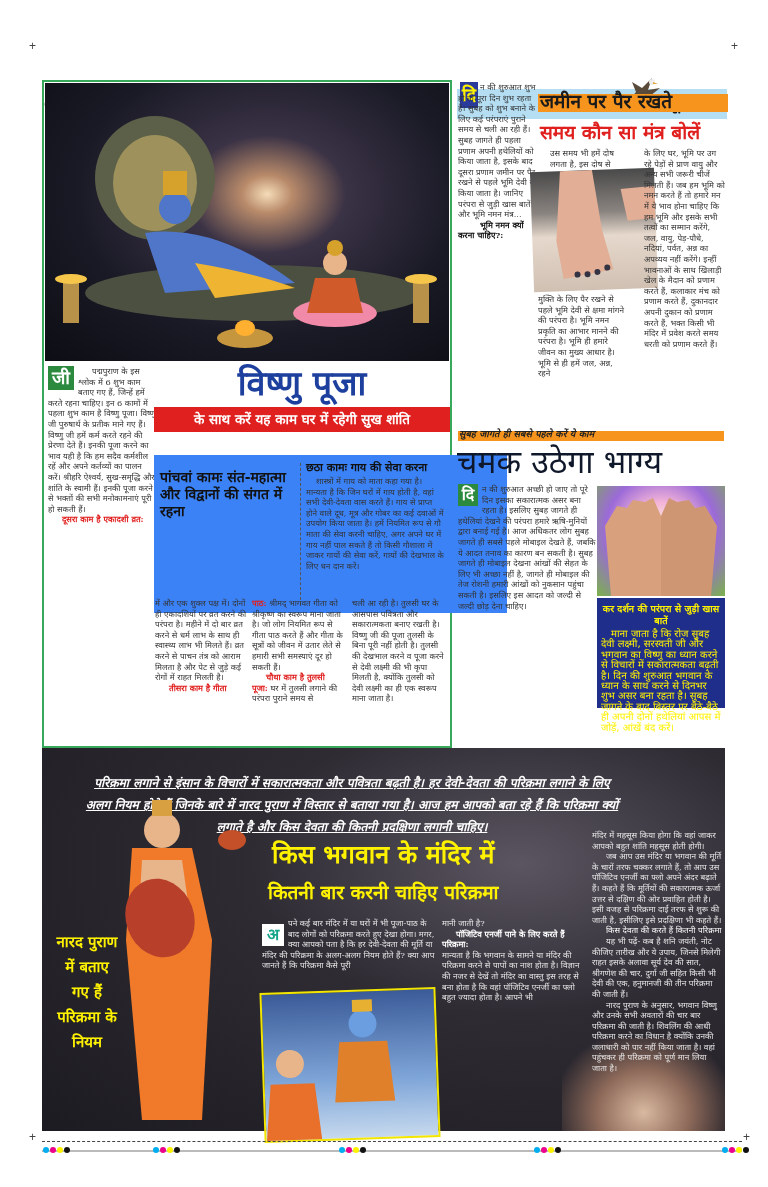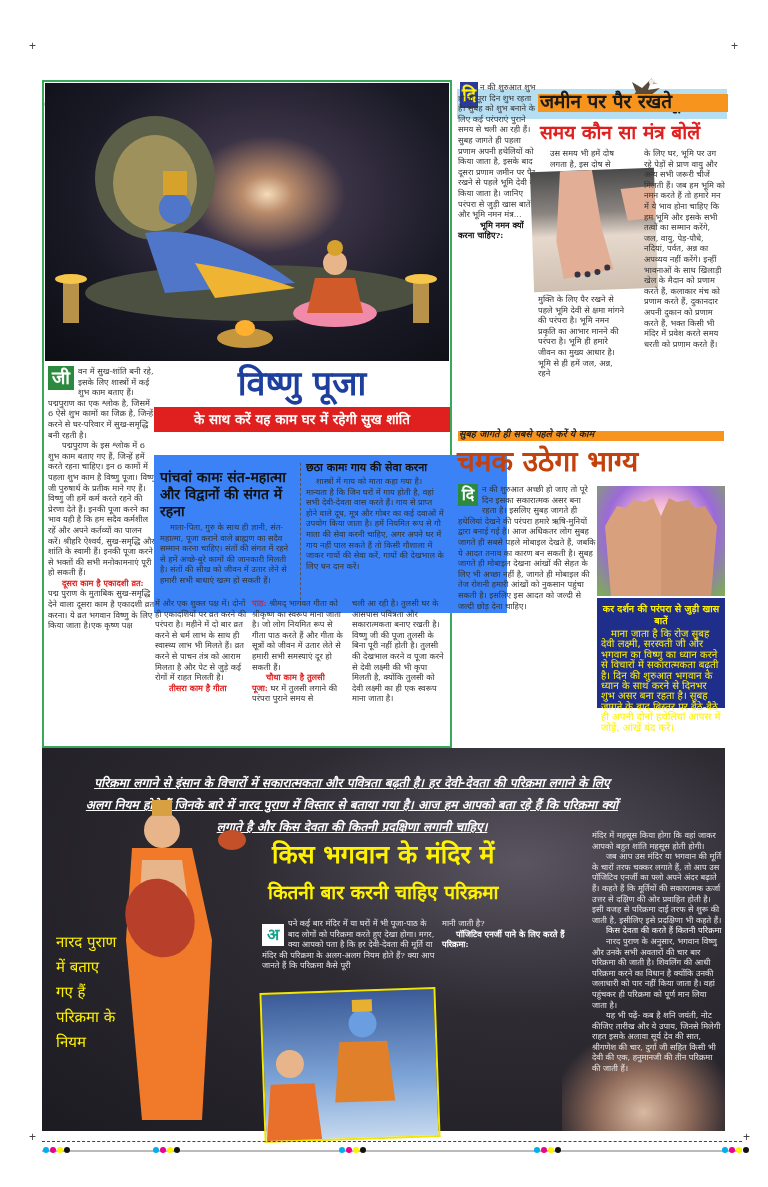--- a/index.html
+++ b/index.html
@@ -66,34 +66,31 @@
     <ellipse cx="26" cy="196" rx="16" ry="5" fill="#f6c64a"></ellipse>
     <rect x="368" y="200" width="16" height="40" fill="#b9924a"></rect>
     <ellipse cx="376" cy="196" rx="16" ry="5" fill="#f6c64a"></ellipse>
     <ellipse cx="200" cy="255" rx="28" ry="10" fill="#c6963e"></ellipse>
     <ellipse cx="200" cy="245" rx="10" ry="8" fill="#ffb030"></ellipse>
   </svg>
 </div>
 
 <div class="col txt" style="left:48px;top:366px;width:108px">
   <span class="dropcap" style="background:#2c8a3e;font-size:18px;width:26px;height:24px;line-height:24px">जी</span>
-  <span>वन में सुख-शांति बनी रहे, इसके लिए शास्त्रों में कई शुभ काम बताए हैं। पद्मपुराण का एक श्लोक है, जिसमें 6 ऐसे शुभ कामों का जिक्र है, जिन्हें करने से घर-परिवार में सुख-समृद्धि बनी रहती है।</span>
   <div style="text-indent:14px">पद्मपुराण के इस श्लोक में 6 शुभ काम बताए गए हैं, जिन्हें हमें करते रहना चाहिए। इन 6 कामों में पहला शुभ काम है विष्णु पूजा। विष्णु जी पुरुषार्थ के प्रतीक माने गए हैं। विष्णु जी हमें कर्म करते रहने की प्रेरणा देते हैं। इनकी पूजा करने का भाव यही है कि हम सदैव कर्मशील रहें और अपने कर्तव्यों का पालन करें। श्रीहरि ऐश्वर्य, सुख-समृद्धि और शांति के स्वामी हैं। इनकी पूजा करने से भक्तों की सभी मनोकामनाएं पूरी हो सकती हैं।</div>
   <div style="text-indent:14px" class="red">दूसरा काम है एकादशी व्रत:</div>
-  <div>पद्म पुराण के मुताबिक सुख-समृद्धि देने वाला दूसरा काम है एकादशी व्रत करना। ये व्रत भगवान विष्णु के लिए किया जाता है।एक कृष्ण पक्ष</div>
 </div>
 
 <div class="abs" style="left:156px;top:362px;width:292px;text-align:center;font-size:34px;font-weight:bold;color:#1d3f9e;line-height:42px;font-family:'DejaVu Sans',sans-serif">विष्णु पूजा</div>
 <div class="abs" style="left:154px;top:407px;width:296px;height:25px;background:#e0201f;color:#fff;font-size:13.5px;font-weight:bold;line-height:25px;text-align:center">के साथ करें यह काम घर में रहेगी सुख शांति</div>
 
 <div class="abs" style="left:154px;top:455px;width:353px;height:158px;background:#3b82f6">
   <div class="abs" style="left:146px;top:8px;height:142px;border-left:1px dashed #555"></div>
   <div class="abs" style="left:6px;top:14px;width:136px">
     <div style="font-size:14px;font-weight:bold;line-height:17px;color:#111">पांचवां कामः संत-महात्मा और विद्वानों की संगत में रहना</div>
-    <div class="txt" style="text-indent:10px;margin-top:2px">माता-पिता, गुरु के साथ ही ज्ञानी, संत-महात्मा, पूजा कराने वाले ब्राह्मण का सदैव सम्मान करना चाहिए। संतों की संगत में रहने से हमें अच्छे-बुरे कामों की जानकारी मिलती है। संतों की सीख को जीवन में उतार लेने से हमारी सभी बाधाएं खत्म हो सकती हैं।</div>
   </div>
   <div class="abs" style="left:152px;top:6px;width:138px">
     <div style="font-size:11px;font-weight:bold;line-height:13px;color:#111">छठा कामः गाय की सेवा करना</div>
     <div class="txt" style="text-indent:10px;margin-top:2px">शास्त्रों में गाय को माता कहा गया है। मान्यता है कि जिन घरों में गाय होती है, वहां सभी देवी-देवता वास करते हैं। गाय से प्राप्त होने वाले दूध, मूत्र और गोबर का कई दवाओं में उपयोग किया जाता है। हमें नियमित रूप से गौ माता की सेवा करनी चाहिए, अगर अपने घर में गाय नहीं पाल सकते हैं तो किसी गौशाला में जाकर गायों की सेवा करें, गायों की देखभाल के लिए धन दान करें।</div>
   </div>
 </div>
 
 <div class="col txt" style="left:155px;top:598px;width:92px">
   <div>में और एक शुक्ल पक्ष में। दोनों ही एकादशियों पर व्रत करने की परंपरा है। महीने में दो बार व्रत करने से धर्म लाभ के साथ ही स्वास्थ्य लाभ भी मिलते हैं। व्रत करने से पाचन तंत्र को आराम मिलता है और पेट से जुड़े कई रोगों में राहत मिलती है।</div>
   <div class="red" style="text-indent:14px">तीसरा काम है गीता</div>
@@ -130,21 +127,21 @@
       <circle cx="64" cy="102" r="3" fill="#334"></circle>
       <circle cx="74" cy="98" r="3" fill="#334"></circle>
   </svg>
 </div>
 
 <div class="col txt" style="left:538px;top:294px;width:86px">मुक्ति के लिए पैर रखने से पहले भूमि देवी से क्षमा मांगने की परंपरा है। भूमि नमन प्रकृति का आभार मानने की परंपरा है। भूमि ही हमारे जीवन का मुख्य आधार है। भूमि से ही हमें जल, अन्न, रहने</div>
 <div class="col txt" style="left:644px;top:148px;width:82px">के लिए घर, भूमि पर उग रहे पेड़ों से प्राण वायु और अन्य सभी जरूरी चीजें मिलती हैं। जब हम भूमि को नमन करते हैं तो हमारे मन में ये भाव होना चाहिए कि हम भूमि और इसके सभी तत्वों का सम्मान करेंगे, जल, वायु, पेड़-पौधे, नदियां, पर्वत, अन्न का अपव्यय नहीं करेंगे। इन्हीं भावनाओं के साथ खिलाड़ी खेल के मैदान को प्रणाम करते हैं, कलाकार मंच को प्रणाम करते हैं, दुकानदार अपनी दुकान को प्रणाम करते हैं, भक्त किसी भी मंदिर में प्रवेश करते समय धरती को प्रणाम करते हैं।</div>
 
 <div class="abs" style="left:458px;top:431px;width:266px;height:10px;background:#f7941d"></div>
 <div class="abs" style="left:459px;top:427px;font-size:9.5px;font-weight:bold;color:#222;font-style:italic;line-height:14px">सुबह जागते ही सबसे पहले करें ये काम</div>
-<div class="abs" style="left:457px;top:444px;font-size:28px;font-weight:bold;color:#c2410c;line-height:36px">चमक उठेगा भाग्य</div>
+<div class="abs" style="left:457px;top:444px;font-size:32px;font-weight:normal;color:#0f172a;line-height:36px">चमक उठेगा भाग्य</div>
 
 <div class="col txt" style="left:458px;top:484px;width:138px">
   <span class="dropcap" style="background:#2c8a3e;font-size:16px;width:20px;height:22px;line-height:22px">दि</span>
   <span>न की शुरुआत अच्छी हो जाए तो पूरे दिन इसका सकारात्मक असर बना रहता है। इसलिए सुबह जागते ही हथेलियां देखने की परंपरा हमारे ऋषि-मुनियों द्वारा बनाई गई है। आज अधिकतर लोग सुबह जागते ही सबसे पहले मोबाइल देखते हैं, जबकि ये आदत तनाव का कारण बन सकती है। सुबह जागते ही मोबाइल देखना आंखों की सेहत के लिए भी अच्छा नहीं है, जागते ही मोबाइल की तेज रोशनी हमारी आंखों को नुकसान पहुंचा सकती है। इसलिए इस आदत को जल्दी से जल्दी छोड़ देना चाहिए।</span>
 </div>
 
 <div class="img-box" style="left:597px;top:486px;width:128px;height:110px;background:radial-gradient(circle at 50% 40%,#fff7e0 0%,#f3b4d8 30%,#9b6ad8 60%,#7ab24a 100%)">
   <svg width="128" height="110" viewBox="0 0 128 110">
     <path d="M14 110 L8 40 L20 20 L30 22 L36 14 L48 16 L56 12 L64 30 L64 110 Z" fill="#d8a07c"></path>
     <path d="M114 110 L120 40 L108 20 L98 22 L92 14 L80 16 L72 12 L64 30 L64 110 Z" fill="#cf9674"></path>
@@ -166,21 +163,21 @@
   <svg width="220" height="331" viewBox="0 0 220 331">
     <circle cx="120" cy="30" r="18" fill="#e8b48a"></circle>
     <rect x="110" y="0" width="20" height="16" fill="#d8a040"></rect>
     <path d="M90 48 L150 48 L170 140 L160 320 L100 320 L84 140 Z" fill="#f07a2a"></path>
     <path d="M100 60 L140 60 L150 130 L96 130 Z" fill="#e8b48a"></path>
     <ellipse cx="118" cy="118" rx="34" ry="40" fill="#b8402a" transform="rotate(-20 118 118)"></ellipse>
     <ellipse cx="190" cy="40" rx="14" ry="10" fill="#c4502a"></ellipse>
   </svg>
 </div>
 
-<div class="abs" style="left:56px;top:930px;width:62px;text-align:left;font-size:15px;font-weight:normal;line-height:25px;color:#fff200">नारद पुराण में बताए गए हैं परिक्रमा के नियम</div>
+<div class="abs" style="left:56px;top:930px;width:62px;text-align:center;font-size:15px;font-weight:bold;line-height:25px;color:#fff200">नारद पुराण में बताए गए हैं परिक्रमा के नियम</div>
 
 <div class="abs" style="left:272px;top:838px;font-size:25px;font-weight:bold;color:#fff200;line-height:34px">किस भगवान के मंदिर में</div>
 <div class="abs" style="left:268px;top:878px;font-size:19px;font-weight:bold;color:#fff200;line-height:28px">कितनी बार करनी चाहिए परिक्रमा</div>
 
 <div class="col txt" style="left:262px;top:918px;width:176px;color:#e6e6e6">
   <span class="dropcap" style="background:#fff;color:#14a38b;font-size:16px;width:22px;height:22px;line-height:22px;margin-top:6px">अ</span>
   <span>पने कई बार मंदिर में या घरों में भी पूजा-पाठ के बाद लोगों को परिक्रमा करते हुए देखा होगा। मगर, क्या आपको पता है कि हर देवी-देवता की मूर्ति या मंदिर की परिक्रमा के अलग-अलग नियम होते हैं? क्या आप जानते हैं कि परिक्रमा कैसे पूरी</span>
 </div>
 
 <div class="img-box" style="left:262px;top:990px;width:176px;height:150px;border:2px solid #f2e600;transform:rotate(-2deg);background:linear-gradient(180deg,#3b5b98 0%,#7ea5d8 60%,#c6d9ee 100%)">
@@ -189,28 +186,29 @@
     <rect x="90" y="8" width="20" height="12" fill="#e8b030"></rect>
     <path d="M76 50 L124 50 L130 110 L70 110 Z" fill="#e0802a"></path>
     <circle cx="26" cy="70" r="14" fill="#e8b48a"></circle>
     <path d="M6 90 L50 90 L56 150 L0 150 Z" fill="#e8702a"></path>
   </svg>
 </div>
 
 <div class="col txt" style="left:442px;top:918px;width:146px;color:#e6e6e6">
   <div>मानी जाती है?</div>
   <div style="font-weight:bold;color:#fff;text-indent:14px">पॉजिटिव एनर्जी पाने के लिए करते हैं परिक्रमा:</div>
+  <div>मान्यता है कि भगवान के सामने या मंदिर की परिक्रमा करने से पापों का नाश होता है। विज्ञान की नजर से देखें तो मंदिर का वास्तु इस तरह से बना होता है कि वहां पॉजिटिव एनर्जी का फ्लो बहुत ज्यादा होता है। आपने भी</div>
 </div>
 
 <div class="col txt" style="left:592px;top:830px;width:130px;color:#e6e6e6">
   <div>मंदिर में महसूस किया होगा कि वहां जाकर आपको बहुत शांति महसूस होती होगी।</div>
   <div style="text-indent:14px">जब आप उस मंदिर या भगवान की मूर्ति के चारों तरफ चक्कर लगाते हैं, तो आप उस पॉजिटिव एनर्जी का फ्लो अपने अंदर बढ़ाते हैं। कहते हैं कि मूर्तियों की सकारात्मक ऊर्जा उत्तर से दक्षिण की ओर प्रवाहित होती है। इसी वजह से परिक्रमा दाईं तरफ से शुरू की जाती है, इसीलिए इसे प्रदक्षिणा भी कहते हैं।</div>
   <div style="text-indent:14px;color:#fff">किस देवता की करते हैं कितनी परिक्रमा</div>
+  <div style="text-indent:14px">यह भी पढ़ें- कब है शनि जयंती, नोट कीजिए तारीख और ये उपाय, जिनसे मिलेगी राहत इसके अलावा सूर्य देव की सात, श्रीगणेश की चार, दुर्गा जी सहित किसी भी देवी की एक, हनुमानजी की तीन परिक्रमा की जाती हैं।</div>
   <div style="text-indent:14px">नारद पुराण के अनुसार, भगवान विष्णु और उनके सभी अवतारों की चार बार परिक्रमा की जाती है। शिवलिंग की आधी परिक्रमा करने का विधान है क्योंकि उनकी जलाधारी को पार नहीं किया जाता है। वहां पहुंचकर ही परिक्रमा को पूर्ण मान लिया जाता है।</div>
-  <div style="text-indent:14px">यह भी पढ़ें- कब है शनि जयंती, नोट कीजिए तारीख और ये उपाय, जिनसे मिलेगी राहत इसके अलावा सूर्य देव की सात, श्रीगणेश की चार, दुर्गा जी सहित किसी भी देवी की एक, हनुमानजी की तीन परिक्रमा की जाती हैं।</div>
 </div>
 
 <div class="abs" style="left:42px;top:1141px;width:700px;border-top:1px dashed #444"></div>
 <div class="abs" style="left:42px;top:1150px;width:700px;height:2px;background:#bbb"></div>
 <div>
   <div class="abs" style="left:43px;top:1147px;display:flex;gap:1px">
       <span style="width:6px;height:6px;border-radius:3px;background:#00aeef"></span>
       <span style="width:6px;height:6px;border-radius:3px;background:#ec008c"></span>
       <span style="width:6px;height:6px;border-radius:3px;background:#fff200"></span>
       <span style="width:6px;height:6px;border-radius:3px;background:#111"></span>

